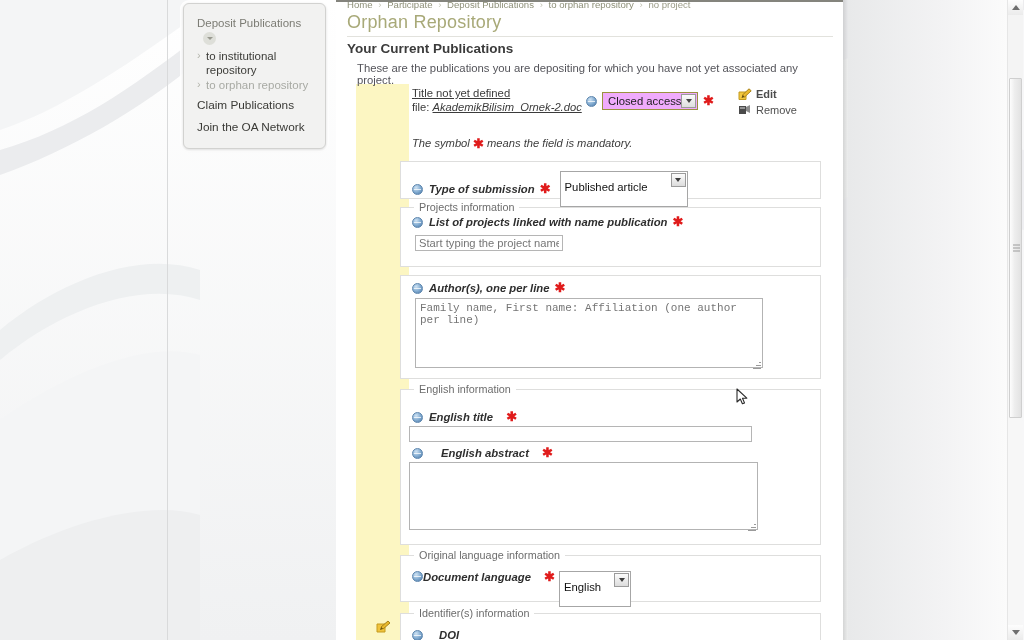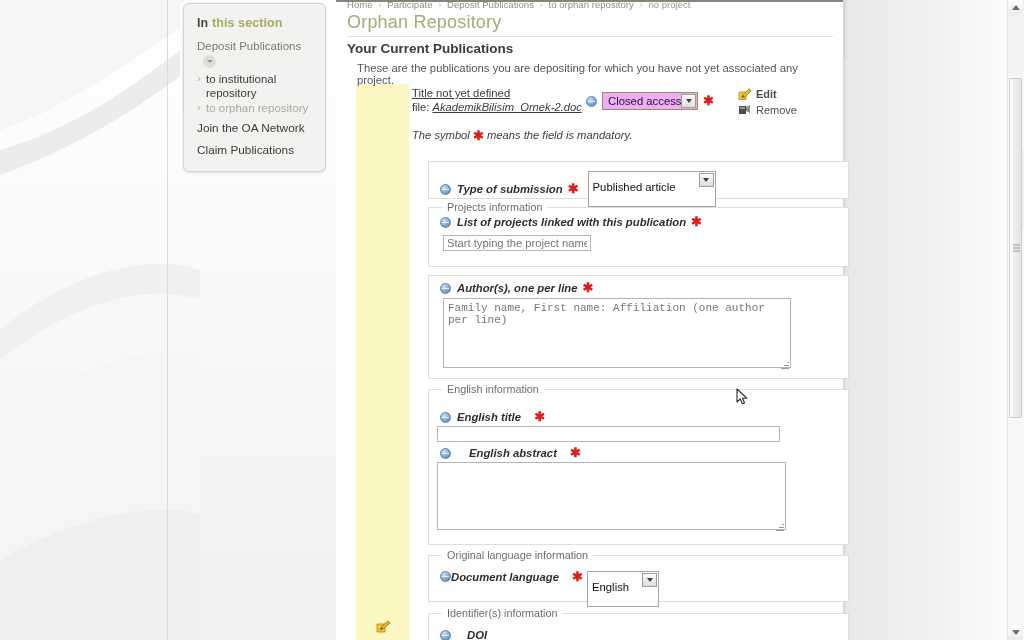--- a/index.html
+++ b/index.html
@@ -230,29 +230,29 @@
   }
   .req-star { color: #e01b1b; font-size: 13px; font-weight: bold; line-height: 10px; }
 
   #actions { position: absolute; left: 738px; top: 87px; z-index: 8; }
   .act-row { display: flex; align-items: center; gap: 4px; line-height: 14px; margin-bottom: 2px; }
   .act-row .lbl { font-size: 11px; color: #4c4c4c; font-weight: bold; }
   .act-row.remove .lbl { font-weight: normal; color: #4f4f4f; }
 
   
   #mandatory-note {
-    position: absolute; left: 412px; top: 129px;
+    position: absolute; left: 412px; top: 137px;
     font-size: 11.2px; font-style: italic; color: #3c3c3c; z-index: 7;
   }
   #mandatory-note .req-star { font-style: normal; vertical-align: -1px; }
 
   
   .fs {
     position: absolute;
-    left: 428px;
+    left: 400px;
     width: 421px;
     border: 1px solid #dededd;
     background: #fff;
     z-index: 7;
   }
   .fs > .legend {
     position: absolute;
     top: -7px; left: 13px;
     background: #fff;
     padding: 0 5px;
@@ -417,38 +417,34 @@
 
 <div class="left-gutter"></div>
 <div class="gutter-line"></div>
 
 <div id="content-panel"></div>
 <div id="content-right-shadow"></div>
 <div id="content-right-fill"></div>
 <div id="top-strip"></div>
 
 <div id="sidebar">
-  <div class="sb-title">
-    <span class="w1">In</span>
-    <span class="w2">this section</span>
-  </div>
   <div class="sb-group">
     <span>Deposit Publications</span><span class="caret"></span>
   </div>
   <div class="sb-sub">
     <span>to institutional repository</span>
   </div>
   <div class="sb-sub active">
     <span>to orphan repository</span>
   </div>
   <div class="sb-item">
+    <span>Claim Publications</span>
+  </div>
+  <div class="sb-item">
     <span>Join the OA Network</span>
-  </div>
-  <div class="sb-item">
-    <span>Claim Publications</span>
   </div>
 </div>
 
 <div id="breadcrumb">
   <span class="crumb">Home</span>
   <span class="sep">›</span>
   <span class="crumb">Participate</span>
   <span class="sep">›</span>
   <span class="crumb">Deposit Publications</span>
   <span class="sep">›</span>
@@ -524,21 +520,21 @@
       <span class="arrowbox"></span>
     </div>
   </div>
 </div>
 
 <div class="fs" style="top:207px; height:60px;">
   <div class="legend">Projects information</div>
   <div style="position:absolute; left:11px; top:8px; display:flex; align-items:center; gap:6px;">
     <span class="helpicon"></span>
     <span class="fld-label">
-      <span>List of projects linked with this publication</span>
+      <span>List of projects linked with name publication</span>
         <span class="req-star">✱</span>
     </span>
   </div>
   <input class="txtinput" style="position: absolute; left: 14px; top: 27px; width: 148px;" placeholder="Start typing the project name...">
 </div>
 
 <div class="fs" style="top:275px; height:104px;">
   <div style="position:absolute; left:11px; top:6px; display:flex; align-items:center; gap:6px;">
     <span class="helpicon"></span>
     <span class="fld-label">

